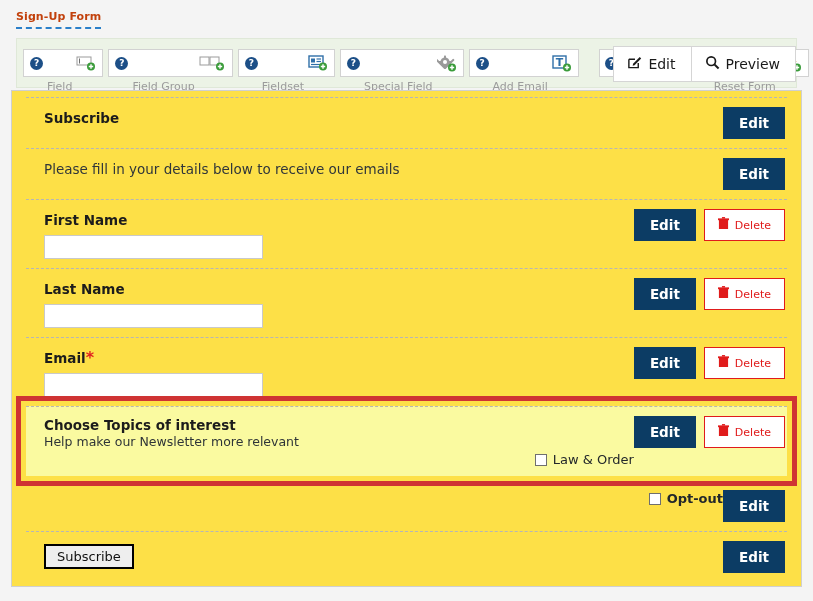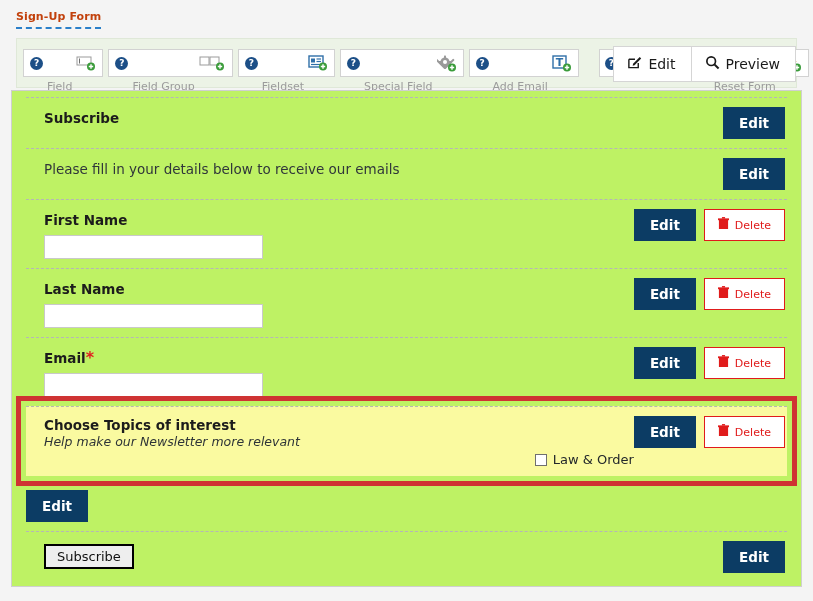--- a/index.html
+++ b/index.html
@@ -60,21 +60,21 @@
     padding: 8px 15px 8px 13px; font-size: 14px; color: #1a1a1a;
     display: flex; align-items: center; gap: 6px; cursor: pointer;
     background: #fff; border: none; font-family: inherit;
   }
   .view-btn + .view-btn { border-left: 1px solid #d5d5d5; }
 
   
   .panel {
     position: absolute; left: 11px; top: 90px;
     width: 791px; height: 497px;
-    background: #bef264; border: 1px solid #cfcfcf;
+    background: #fde047; border: 1px solid #cfcfcf;
     padding: 6px 14px 0 14px;
   }
   .row {
     position: relative; border-top: 1px dashed #b6b6b6;
     display: flex; align-items: flex-start;
     padding: 9px 0 9px 0; min-height: 44px;
   }
   .row:first-child { border-top: 1px dashed #b6b6b6; }
   .row .left { flex: 1 1 auto; padding-left: 18px; padding-top: 1px; }
   .row .actions {
@@ -82,21 +82,21 @@
     gap: 8px; padding-right: 2px;
   }
 
   .lbl-bold { font-size: 13.5px; font-weight: bold; color: #1c1c1c; }
   .lbl-plain { font-size: 13.5px; color: #30363a; }
   .req { color: #e02020; font-weight: bold; }
   .txtinput {
     display: block; margin-top: 6px; width: 219px; height: 24px;
     background: #fff; border: 1px solid #c9c9c9;
   }
-  .helptext { font-size: 12.5px; font-style: italic; color: #2e3437; margin-top: 1px; }
+  .helptext { font-size: 12.5px; color: #2e3437; margin-top: 1px; }
   .cbline { display: flex; align-items: center; gap: 6px; margin-top: 3px; justify-content: flex-end; }
   .cbox {
     width: 12px; height: 12px; background: #fff;
     border: 1px solid #6f6f6f; flex: 0 0 auto;
   }
   .cb-label { font-size: 13px; color: #23282b; }
   .cb-label.bold { font-weight: bold; }
 
   .btn-edit {
     background: #0c3c64; color: #fff; border: none;
@@ -371,20 +371,26 @@
                 <rect x="0" y="1.4" width="12" height="2" fill="#e01b1b"></rect>
                 <rect x="4.3" y="0" width="3.4" height="1.6" fill="#e01b1b"></rect>
               </svg>
           </span>
           <span>Delete</span>
         </button>
       </div>
     </div>
 
     <div class="row" style="border-top:none;padding-top:14px;">
+      <div class="left">
+        <div class="cbline" style="margin-top:0;">
+          <span class="cbox"></span>
+          <span class="cb-label bold">Opt-out</span>
+        </div>
+      </div>
       <div class="actions">
         <button class="btn-edit">Edit</button>
       </div>
     </div>
 
     <div class="row">
       <div class="left">
         <button class="subscribe-btn">Subscribe</button>
       </div>
       <div class="actions">

